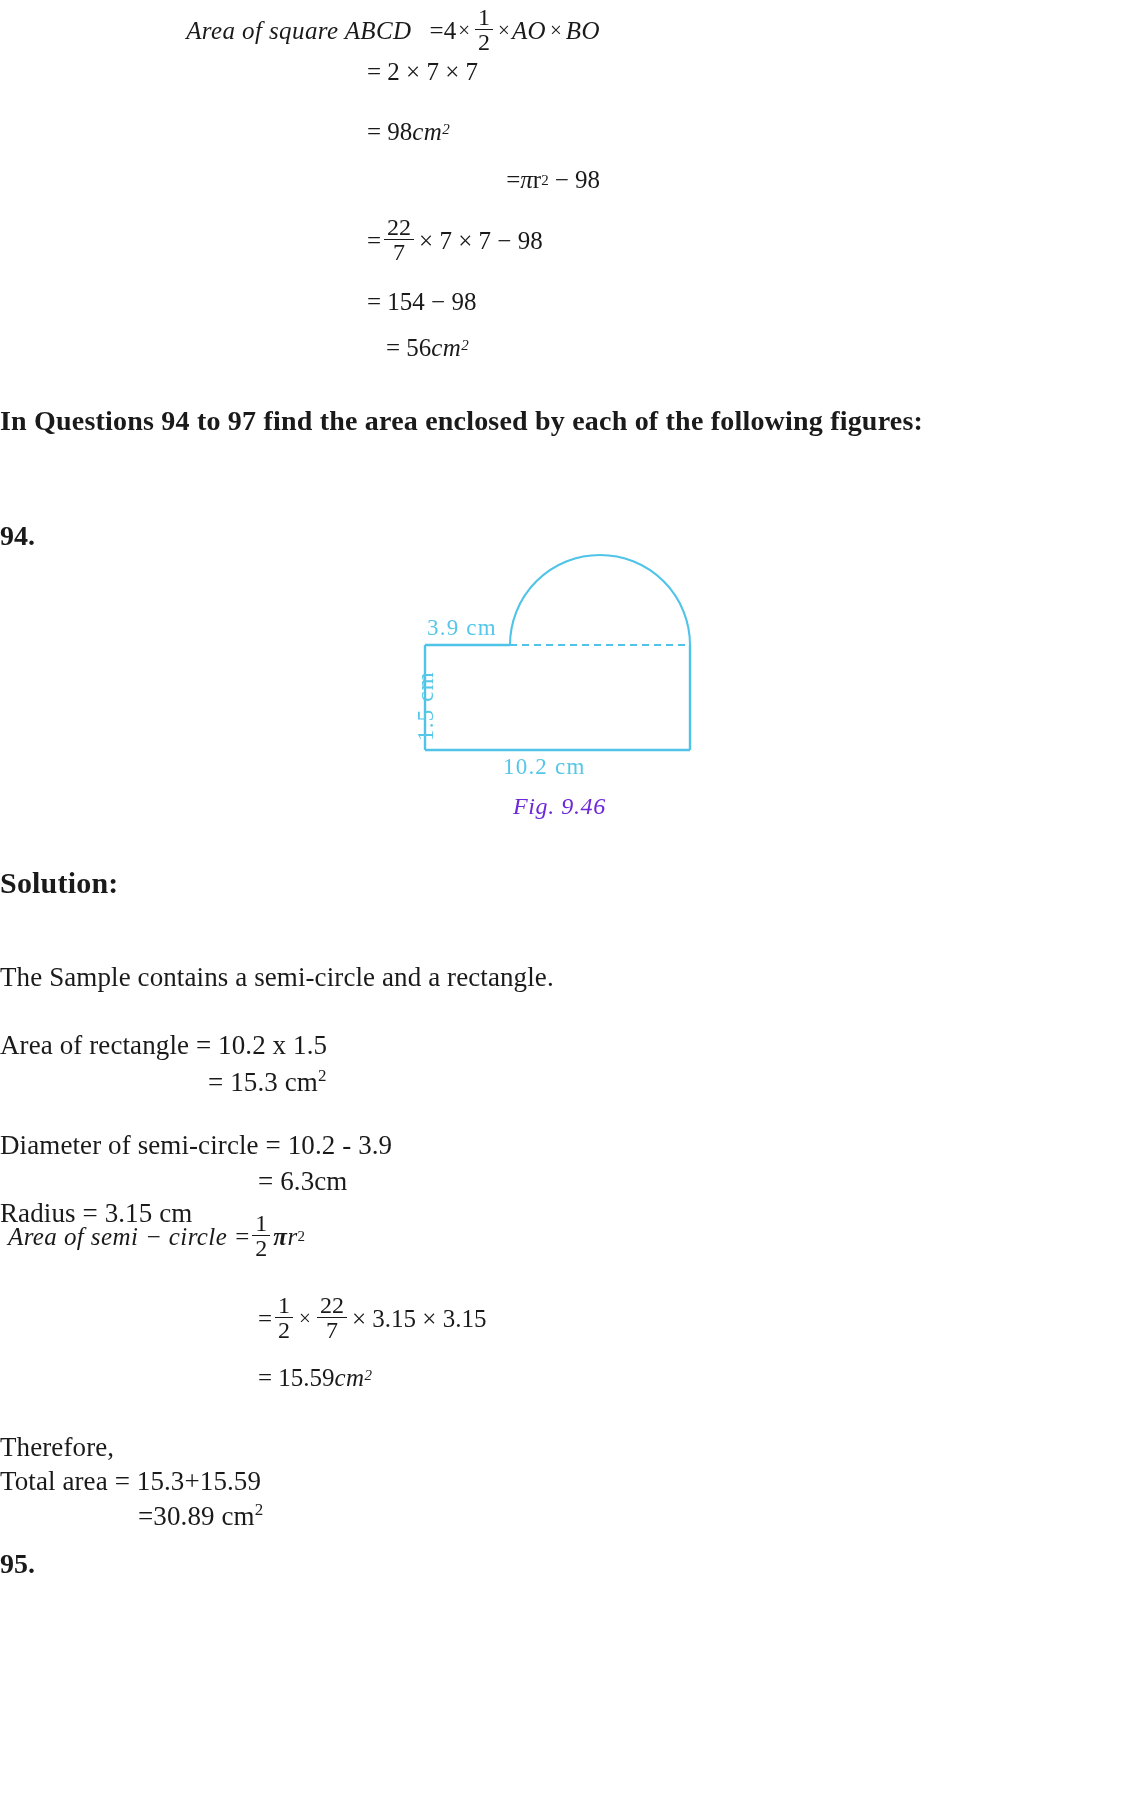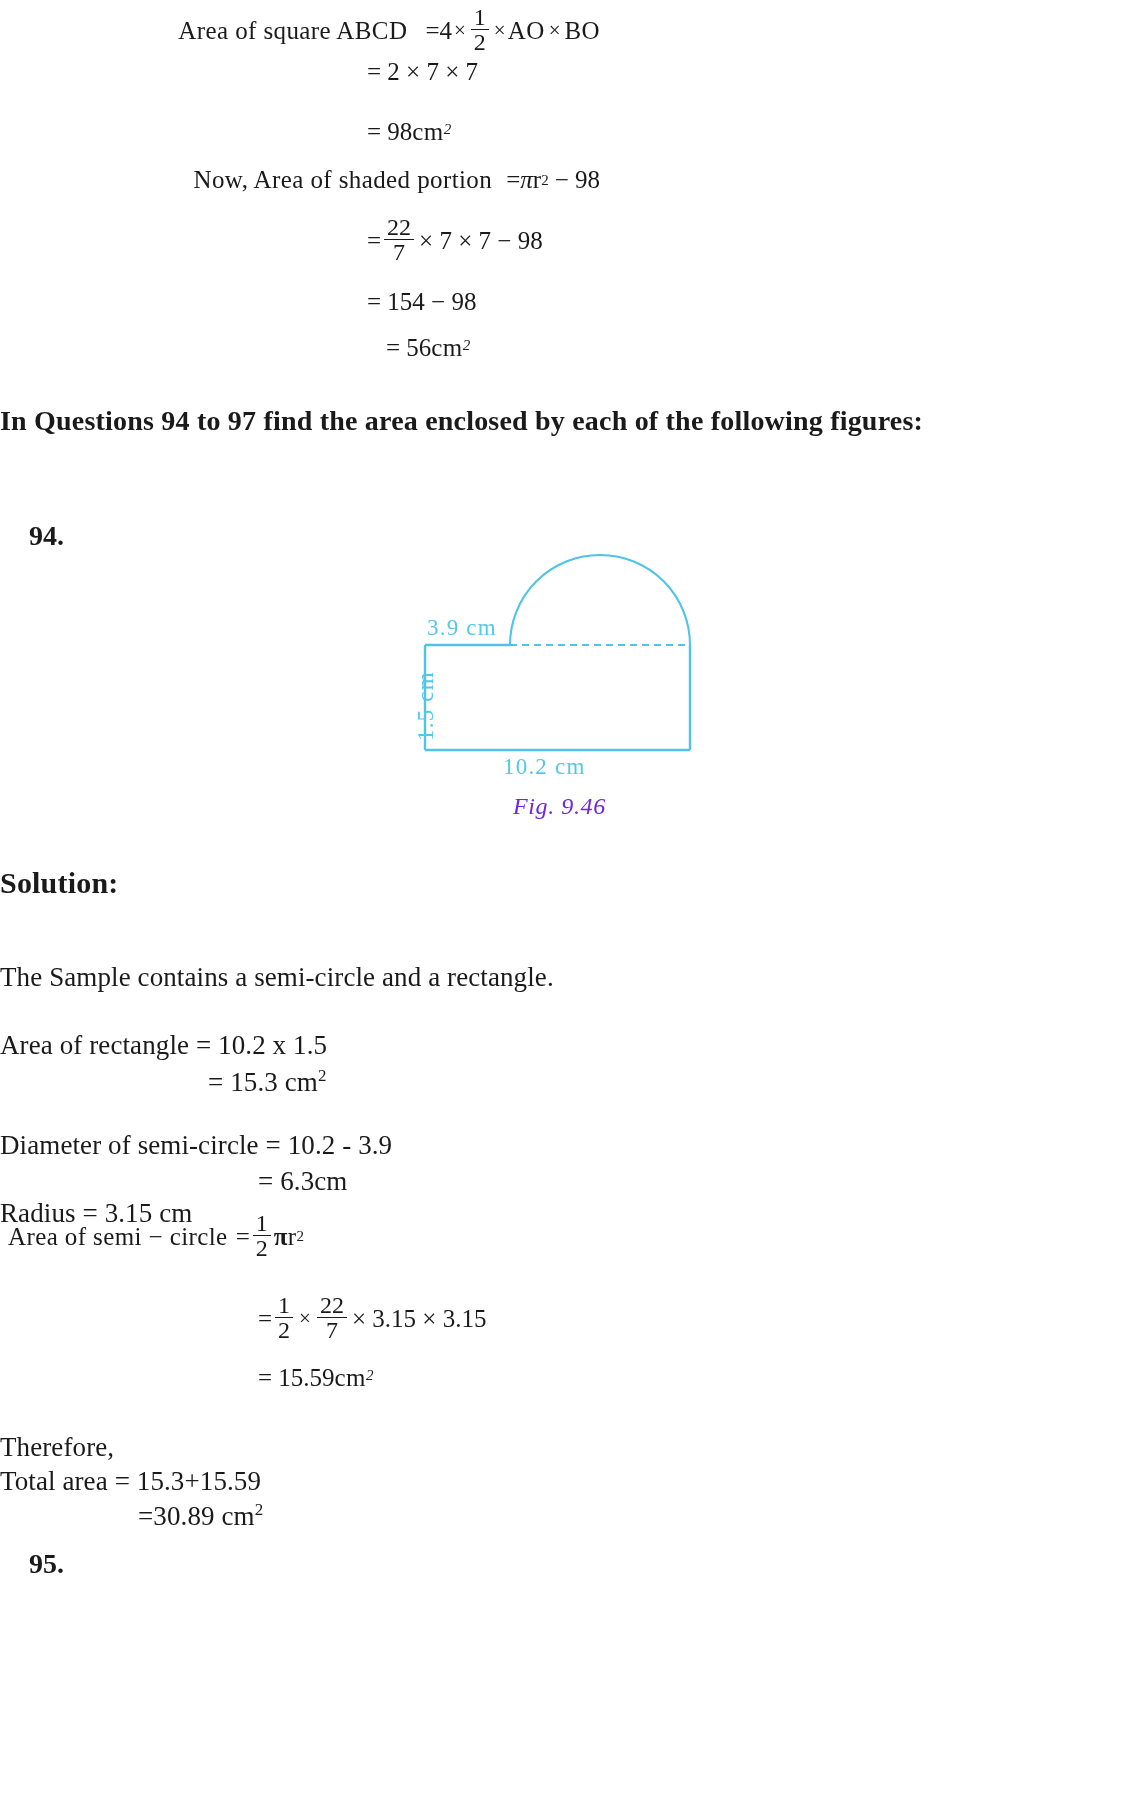--- a/index.html
+++ b/index.html
@@ -6,39 +6,39 @@
   body{
     width:1123px;height:1800px;position:relative;
     background:#ffffff;
     font-family:"Liberation Serif","DejaVu Serif",serif;
     color:#1a1a1a;
     overflow:hidden;
   }
   .abs{position:absolute;white-space:nowrap;}
 
   
-  .mi{font-family:"Liberation Serif","DejaVu Serif",serif;font-size:25px;letter-spacing:.4px;}
+  .mi{font-family:"Liberation Serif","DejaVu Serif",serif;font-style:italic;font-size:25px;letter-spacing:.4px;}
   .mr{font-family:"Liberation Serif","DejaVu Serif",serif;font-style:normal;font-size:25px;}
   .sup{font-size:15px;vertical-align:super;font-style:italic;}
   .supr{font-size:15px;vertical-align:super;font-style:normal;}
 
   
   .frac{display:inline-block;vertical-align:middle;text-align:center;line-height:1.02;
         margin:0 3px;position:relative;top:-1px;}
   .frac .num{display:block;padding:0 3px;font-size:24px;}
   .frac .den{display:block;padding:0 3px;font-size:24px;border-top:1.3px solid #1a1a1a;}
 
   
   .eqrow{display:flex;align-items:center;}
   .eqlabel{text-align:right;}
 
   
   .prose{font-size:27px;font-style:normal;letter-spacing:.1px;margin-top:28px;}
   .head{font-size:28px;font-weight:bold;letter-spacing:.2px;line-height:1.38;}
-  .qnum{font-size:28px;font-weight:bold;padding-left:29px;}
+  .qnum{font-size:28px;font-weight:bold;}
 
   
   #figure{position:absolute;}
   .figlabel{
     position:absolute;color:#55c7e8;
     font-family:"Liberation Serif","DejaVu Serif",serif;
     font-size:23px;letter-spacing:1.2px;white-space:nowrap;
   }
   .figlabel.vert{transform:rotate(-90deg);transform-origin:left top;}
   .figcaption{
@@ -69,21 +69,20 @@
 </div>
 
 <div class="abs mr" style="left:367px;top:58px;">= 2 × 7 × 7</div>
 
 <div class="abs" style="left:367px;top:118px;">
   <span class="mr">= 98</span><span class="mi">cm</span><span class="sup">2</span>
 </div>
 
 <div class="abs" style="left:0px;top:166px;width:600px;">
   <div class="eqrow" style="justify-content:flex-end;">
-    <span class="mi eqlabel">Now, Area of  shaded portion</span>
     <span class="mr" style="width:14px;"></span>
     <span class="mr">=</span>
     <span class="mr" style="font-style:italic;">π</span>
       <span class="mr">r</span>
       <span class="supr">2</span>
     <span class="mr" style="padding-left:6px;">− 98</span>
   </div>
 </div>
 
 <div class="abs" style="left:367px;top:216px;">

